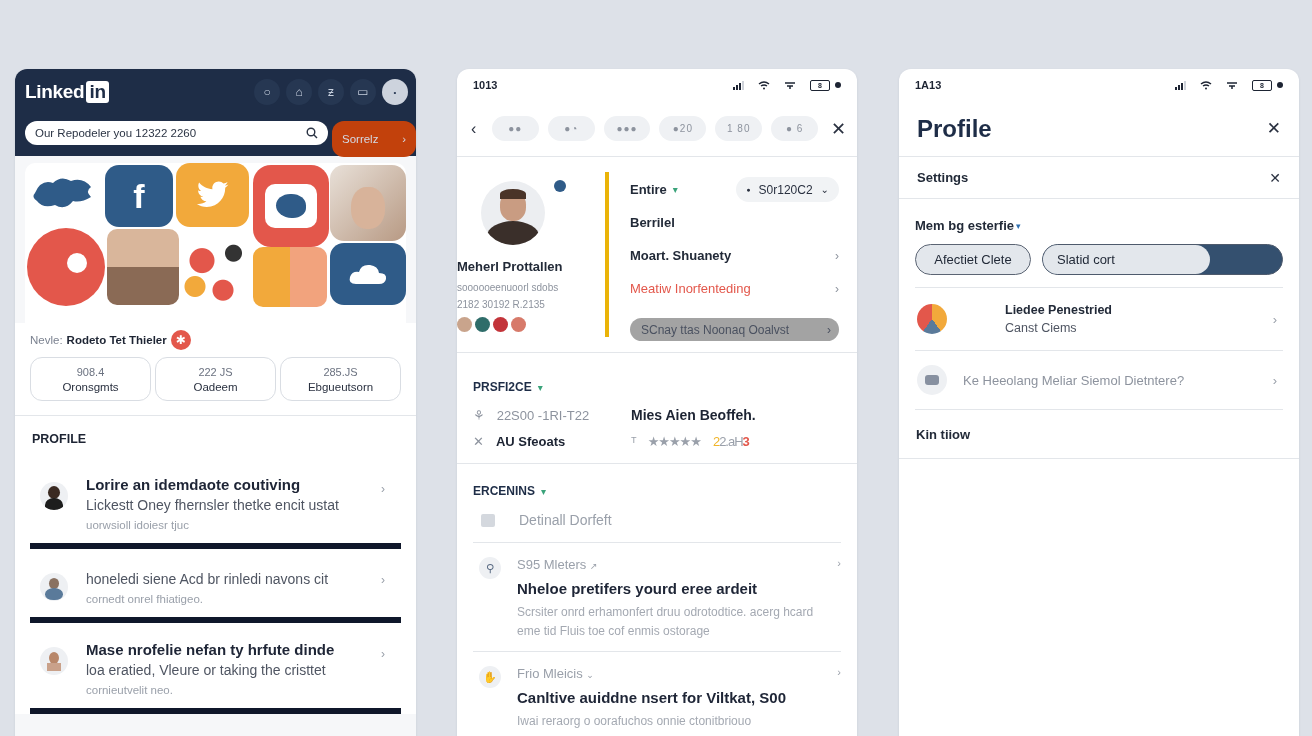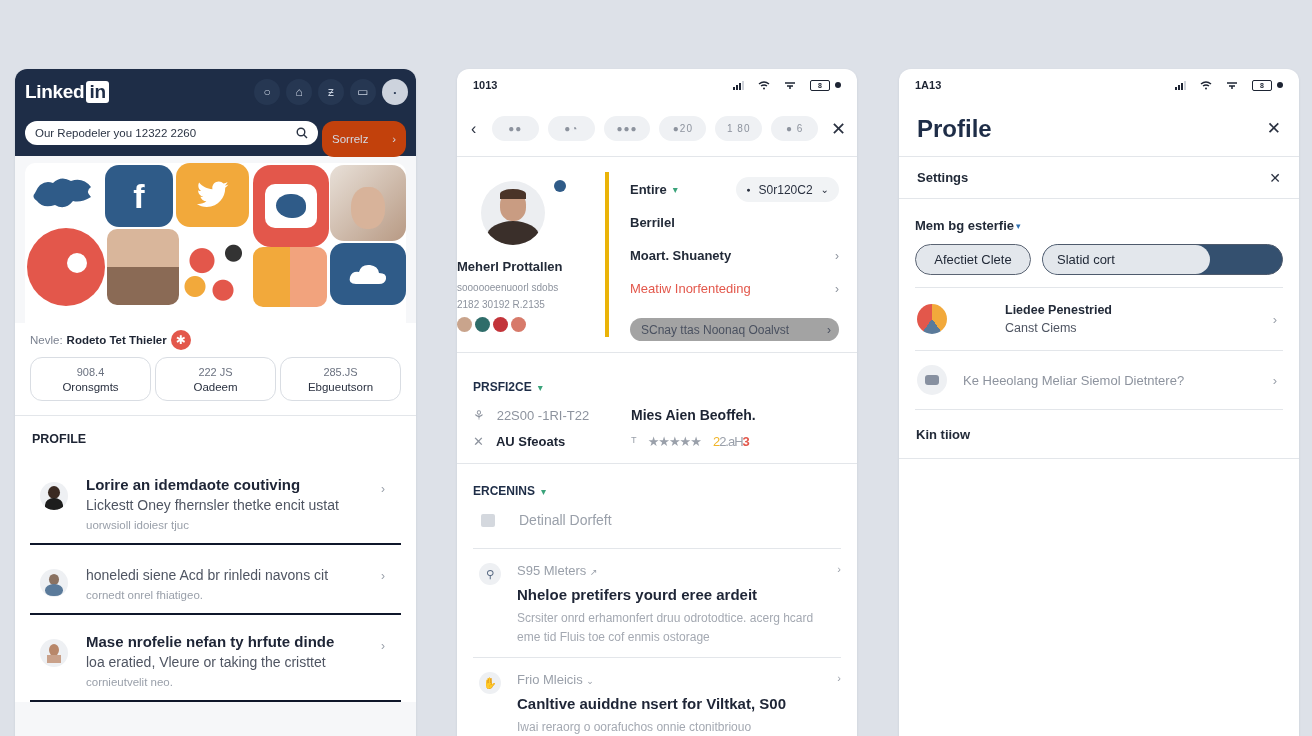--- a/index.html
+++ b/index.html
@@ -39,21 +39,21 @@
     background: #fff; color: #1e2d47; border-radius: 3px;
     padding: 0 3px; margin-left: 2px; font-size: 19px; line-height: 22px;
   }
   .li-icons { position: absolute; right: 8px; top: 10px; display: flex; gap: 6px; }
   .li-icon {
     width: 26px; height: 26px; border-radius: 50%;
     background: #263752; display: flex; align-items: center; justify-content: center;
     color: #c8d1df; font-size: 12px;
   }
   .li-icon.avatar { background: #cdd3dd; color: #263752; font-size: 8px; }
-  .li-search-row { position: absolute; left: 10px; right: 10px; top: 52px; display: flex; gap: 4px; }
+  .li-search-row { position: absolute; left: 10px; right: 0; top: 52px; display: flex; gap: 4px; }
   .li-search {
     flex: 1; height: 24px; background: #fff; border-radius: 12px;
     display: flex; align-items: center; padding: 0 10px; font-size: 11.5px; color: #2b3444;
   }
   .li-search span.txt { flex: 1; }
   .li-search-btn {
     width: 84px; height: 36px; border-radius: 12px; background: #c2410c;
     color: #d4dae4; font-size: 11.5px; display: flex; align-items: center; justify-content: space-between;
     padding: 0 10px;
   }
@@ -70,21 +70,21 @@
   .tag-badge { width: 20px; height: 20px; border-radius: 50%; background: #e3574b; color: #fff; display: flex; align-items: center; justify-content: center; font-size: 12px; }
   .stats { display: flex; gap: 4px; margin-top: 10px; padding-bottom: 14px; }
   .stat {
     flex: 1; height: 44px; border: 1px solid #d9dde3; border-radius: 12px;
     display: flex; flex-direction: column; align-items: center; justify-content: center;
   }
   .stat .n { font-size: 11px; color: #6b7280; }
   .stat .l { font-size: 11.5px; color: #2a3140; margin-top: 3px; }
   .sep-full { height: 1px; background: #e3e6ea; margin: 0 -15px; }
   .section-title { font-weight: bold; font-size: 12.5px; padding: 16px 2px 12px; color: #1d2433; }
-  .feed-item { display: flex; padding: 14px 0 12px 0; border-bottom: 2px solid #0f172a; margin-top: 4px; }
+  .feed-item { display: flex; padding: 14px 0 12px 0; border-bottom: 6px solid #0f172a; margin-top: 4px; }
   .feed-item .av {
     width: 28px; height: 28px; border-radius: 50%; background: #eef0f3;
     flex-shrink: 0; margin: 6px 18px 0 10px; position: relative; overflow: hidden;
   }
   .feed-item .body { flex: 1; }
   .feed-item .t { font-size: 15px; font-weight: bold; color: #1e2536; }
   .feed-item .d { font-size: 14px; color: #4f5562; margin-top: 4px; }
   .feed-item .s { font-size: 11.5px; color: #9aa0aa; margin-top: 6px; }
   .feed-item .chev { color: #9aa0aa; font-size: 12px; margin: 6px 16px 0 8px; }
 
@@ -133,21 +133,21 @@
   .sec2 { padding: 0 16px; border-bottom: 1px solid #e3e6ea; }
   .sec2-title { font-size: 12px; font-weight: bold; color: #1e2d47; padding: 27px 0 12px; display: flex; align-items: center; }
   .pref-grid { display: grid; grid-template-columns: 158px 1fr; row-gap: 8px; padding-bottom: 13px; }
   .pref-grid .c { font-size: 13px; display: flex; align-items: center; gap: 12px; height: 18px; }
   .muted { color: #8d939e; }
   .stars { color: #9aa0aa; font-size: 13px; letter-spacing: -1px; }
   .stars .y { color: #f0b429; }
   .stars .r { color: #e3574b; font-weight: bold; }
   .ev-head { padding: 0 16px; }
   .ev-title { font-size: 12px; font-weight: bold; color: #1e2d47; padding: 20px 0 14px; display: flex; align-items: center; }
-  .ev-empty { display: flex; align-items: center; gap: 24px; font-size: 14px; color: #9aa0aa; padding: 0 0 20px 8px; border-bottom: 1px solid #e3e6ea; }
+  .ev-empty { display: flex; align-items: center; gap: 24px; font-size: 14px; color: #9aa0aa; padding: 0 0 14px 8px; border-bottom: 1px solid #e3e6ea; }
   .cal { width: 14px; height: 13px; background: #d4d8de; border-radius: 2px; }
   .ev-item { display: flex; padding: 14px 0 10px 6px; border-bottom: 1px solid #e3e6ea; margin: 0 16px; }
   .ev-item .ic { width: 22px; height: 22px; border-radius: 50%; background: #eef0f3; margin-right: 16px; flex-shrink: 0; display: flex; align-items: center; justify-content: center; color: #5a6b84; font-size: 11px; }
   .ev-item .b { flex: 1; }
   .ev-item .k { font-size: 13px; color: #9aa0aa; }
   .ev-item .h { font-size: 15px; font-weight: bold; color: #1e2536; margin-top: 8px; }
   .ev-item .x { font-size: 12px; color: #a4a9b2; margin-top: 6px; line-height: 19px; }
   .ev-item .chev { color: #9aa0aa; font-size: 11px; margin-left: 8px; }
 
   

